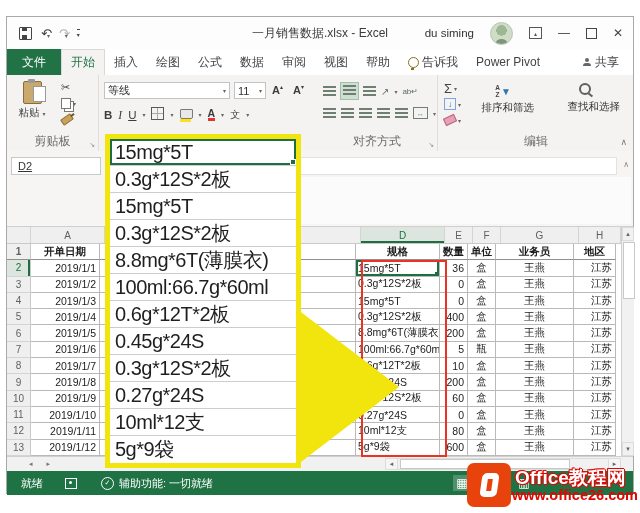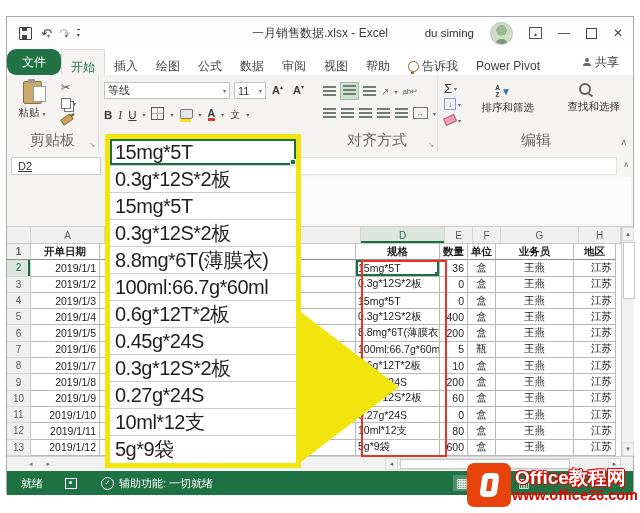--- a/index.html
+++ b/index.html
@@ -22,34 +22,34 @@
   .tb-right{margin-left:auto;display:flex;align-items:center;gap:16px;margin-right:10px;}
   .tb-user{font-size:11.5px;color:#333;}
   .avatar{width:21px;height:21px;border-radius:50%;background:radial-gradient(circle at 50% 35%,#9db694 0 30%,#cfdcc6 31% 100%);border:1px solid #b9c4b4;position:relative;overflow:hidden;}
   .avatar:after{content:"";position:absolute;left:5px;bottom:-2px;width:11px;height:7px;border-radius:50% 50% 0 0;background:#7d9678;}
   .winbtn{font-size:12px;color:#444;line-height:1;}
   .ico-ribopts{width:11px;height:10px;border:1px solid #555;font-size:6px;color:#555;display:inline-flex;align-items:center;justify-content:center;}
   .ico-max{width:9px;height:9px;border:1px solid #444;display:inline-block;}
 
   
   .tabrow{position:absolute;left:0;top:32px;width:100%;height:26px;background:#fff;display:flex;align-items:stretch;}
-  .tab{display:flex;align-items:center;gap:3px;padding:17px 9px;font-size:12px;color:#444;}
-  .tab.file{background:#217346;color:#fff;padding:0 15px;border-radius:9px;}
+  .tab{display:flex;align-items:center;gap:3px;padding:8px 9px;font-size:12px;color:#444;}
+  .tab.file{background:#217346;color:#fff;padding:0 15px;}
   .tab.active{background:#f4f3f1;color:#217346;border:1px solid #d8d8d8;border-bottom:none;}
   .bulb{width:9px;height:9px;border-radius:50%;border:1.5px solid #8a6d1f;display:inline-block;position:relative;}
   .bulb:after{content:"";position:absolute;left:2px;bottom:-3px;width:3px;height:2px;background:#8a6d1f;}
   .share-tab{margin-left:auto;display:flex;align-items:center;gap:4px;padding:0 14px;font-size:12px;color:#444;}
   .person{width:8px;height:8px;position:relative;display:inline-block;}
   .person:before{content:"";position:absolute;left:2px;top:0;width:4px;height:4px;border-radius:50%;background:#666;}
   .person:after{content:"";position:absolute;left:0;bottom:0;width:8px;height:3px;border-radius:3px 3px 0 0;background:#666;}
 
   
   .ribbon{position:absolute;left:0;top:58px;width:100%;height:76px;background:#f4f3f1;border-bottom:1px solid #d5d5d5;font-size:10px;color:#444;}
   .grp{position:absolute;top:0;height:100%;border-right:1px solid #e0dedc;box-sizing:border-box;}
-  .grp-label{position:absolute;bottom:1px;left:0;right:0;text-align:center;font-size:15px;color:#6b6b6b;}
+  .grp-label{position:absolute;bottom:1px;left:0;right:0;text-align:center;font-size:12px;color:#6b6b6b;}
   .launcher{position:absolute;bottom:2px;right:3px;font-size:7px;color:#8a8a8a;}
   
   .g-clip{left:0;width:92px;}
   .paste{position:absolute;left:8px;top:6px;width:34px;text-align:center;}
   .ico-clipboard{width:17px;height:21px;background:#c9a96d;border:1px solid #8a6d3b;border-radius:2px;margin:0 auto;position:relative;}
   .ico-clipboard:before{content:"";position:absolute;left:4px;top:-3px;width:7px;height:4px;background:#9a9a9a;border-radius:1px;}
   .ico-clipboard:after{content:"";position:absolute;right:-5px;top:4px;width:11px;height:14px;background:#fff;border:1px solid #999;}
   .paste .cap{margin-top:2px;font-size:10.5px;}
   .clip-side{position:absolute;left:54px;top:6px;display:flex;flex-direction:column;gap:3px;}
   .side-it{display:flex;align-items:center;gap:2px;height:13px;}

